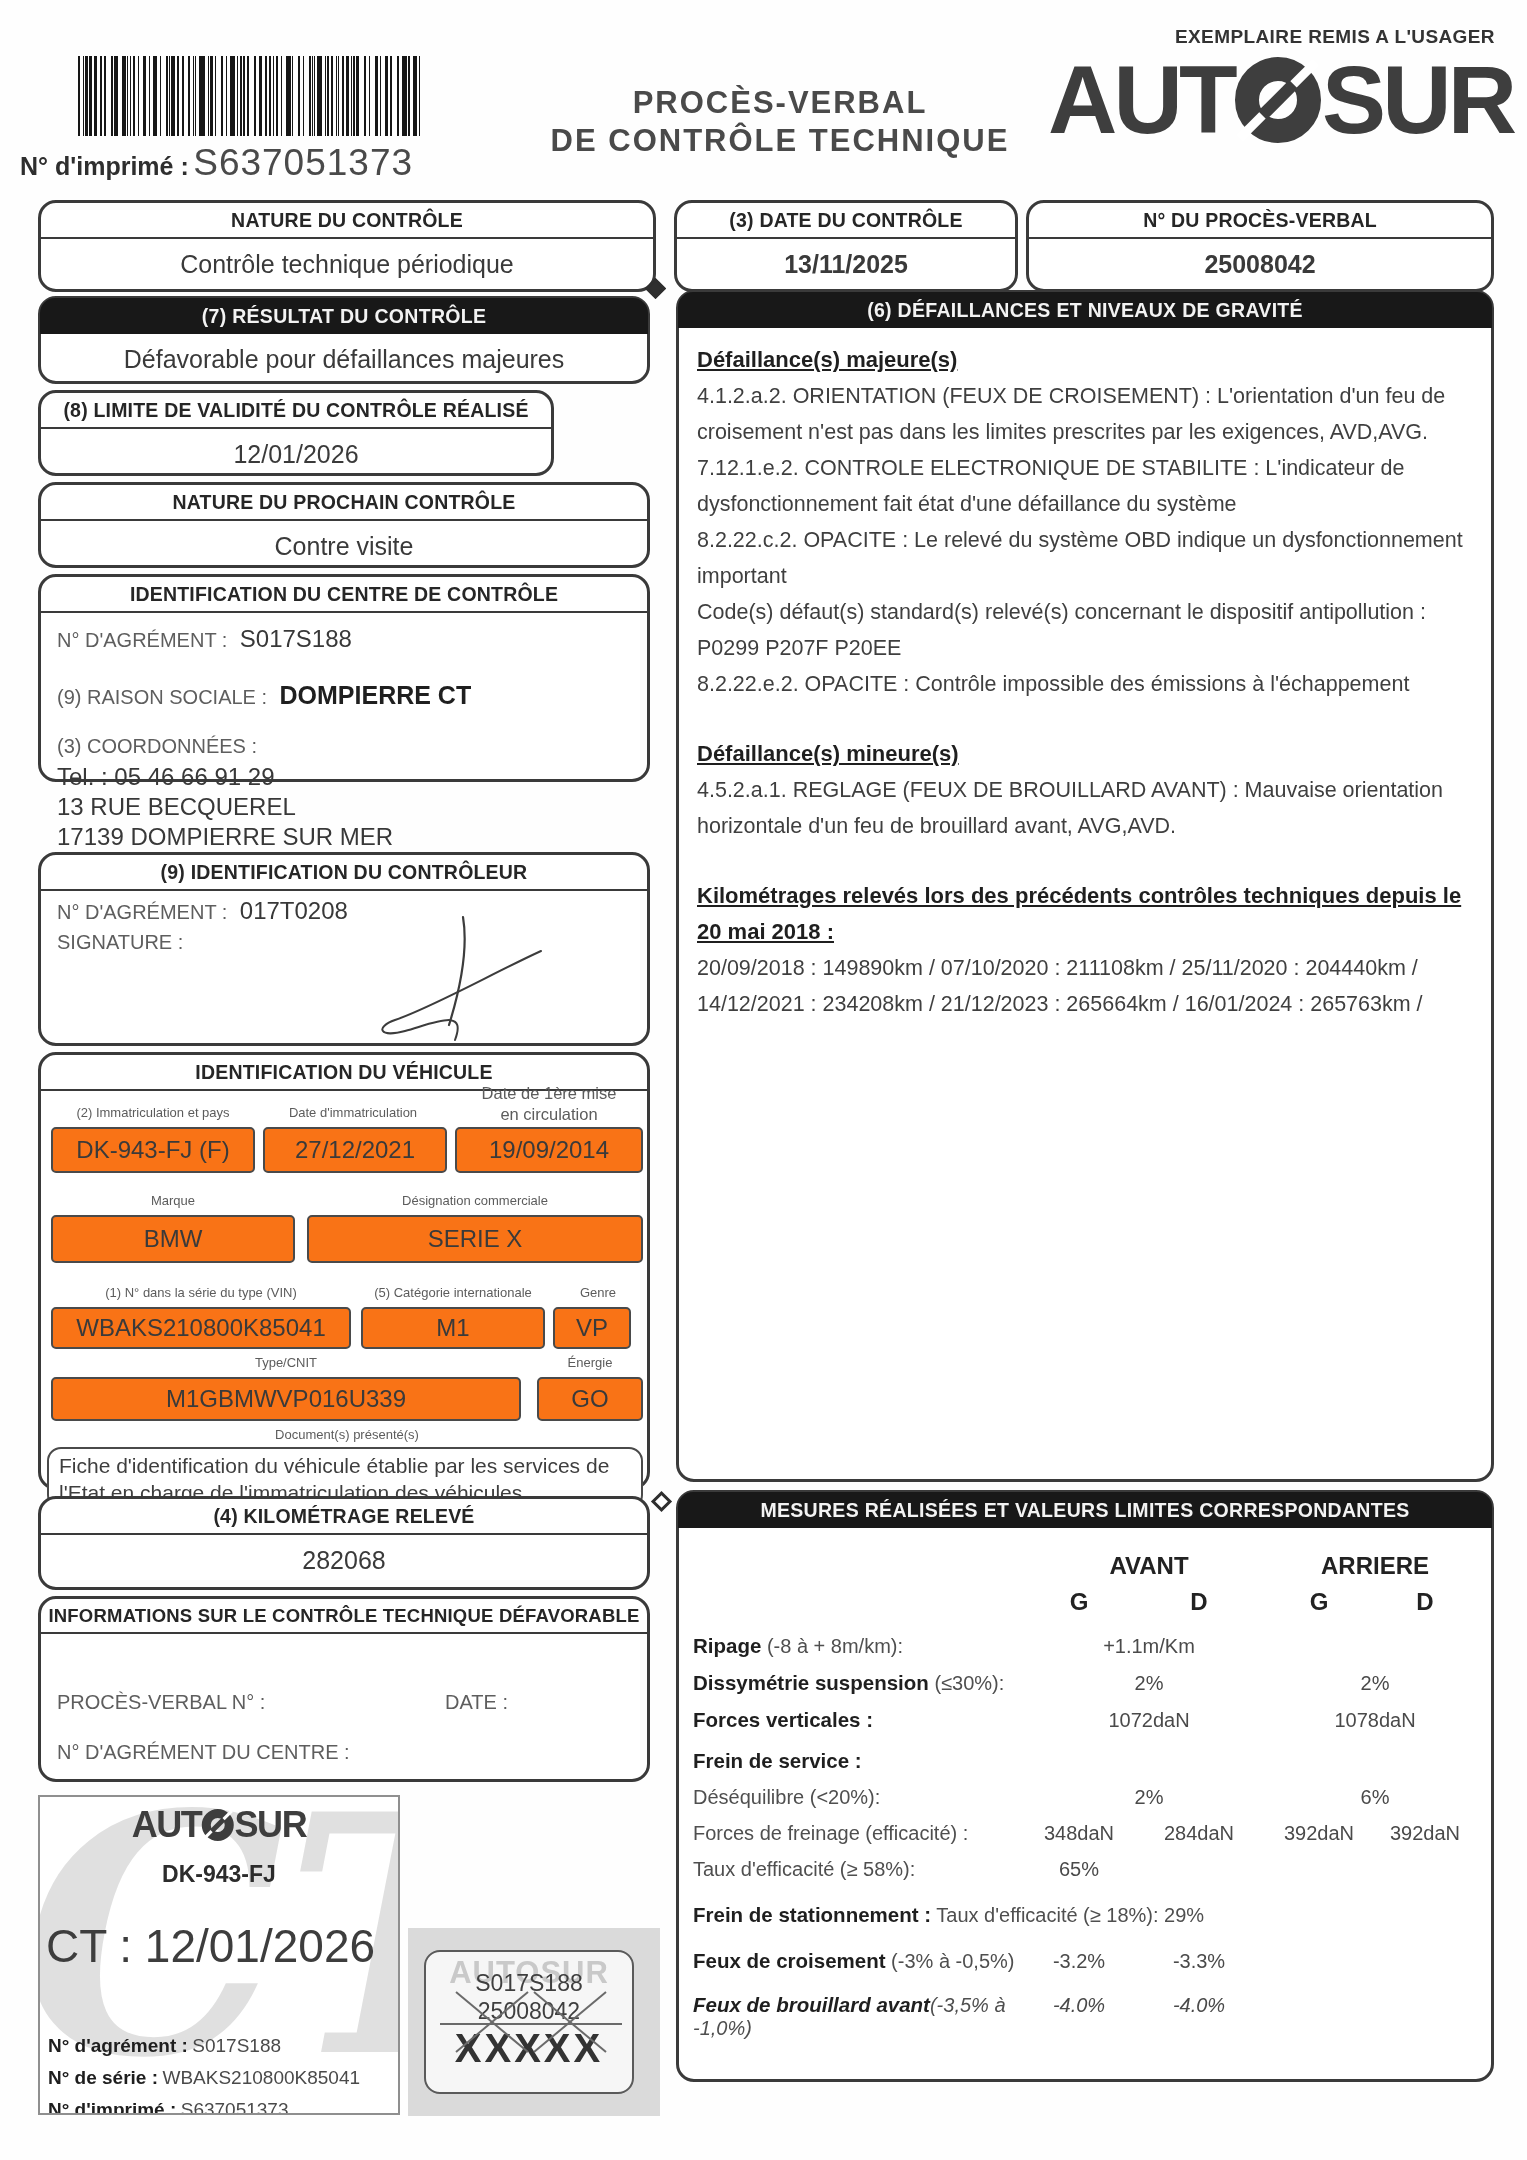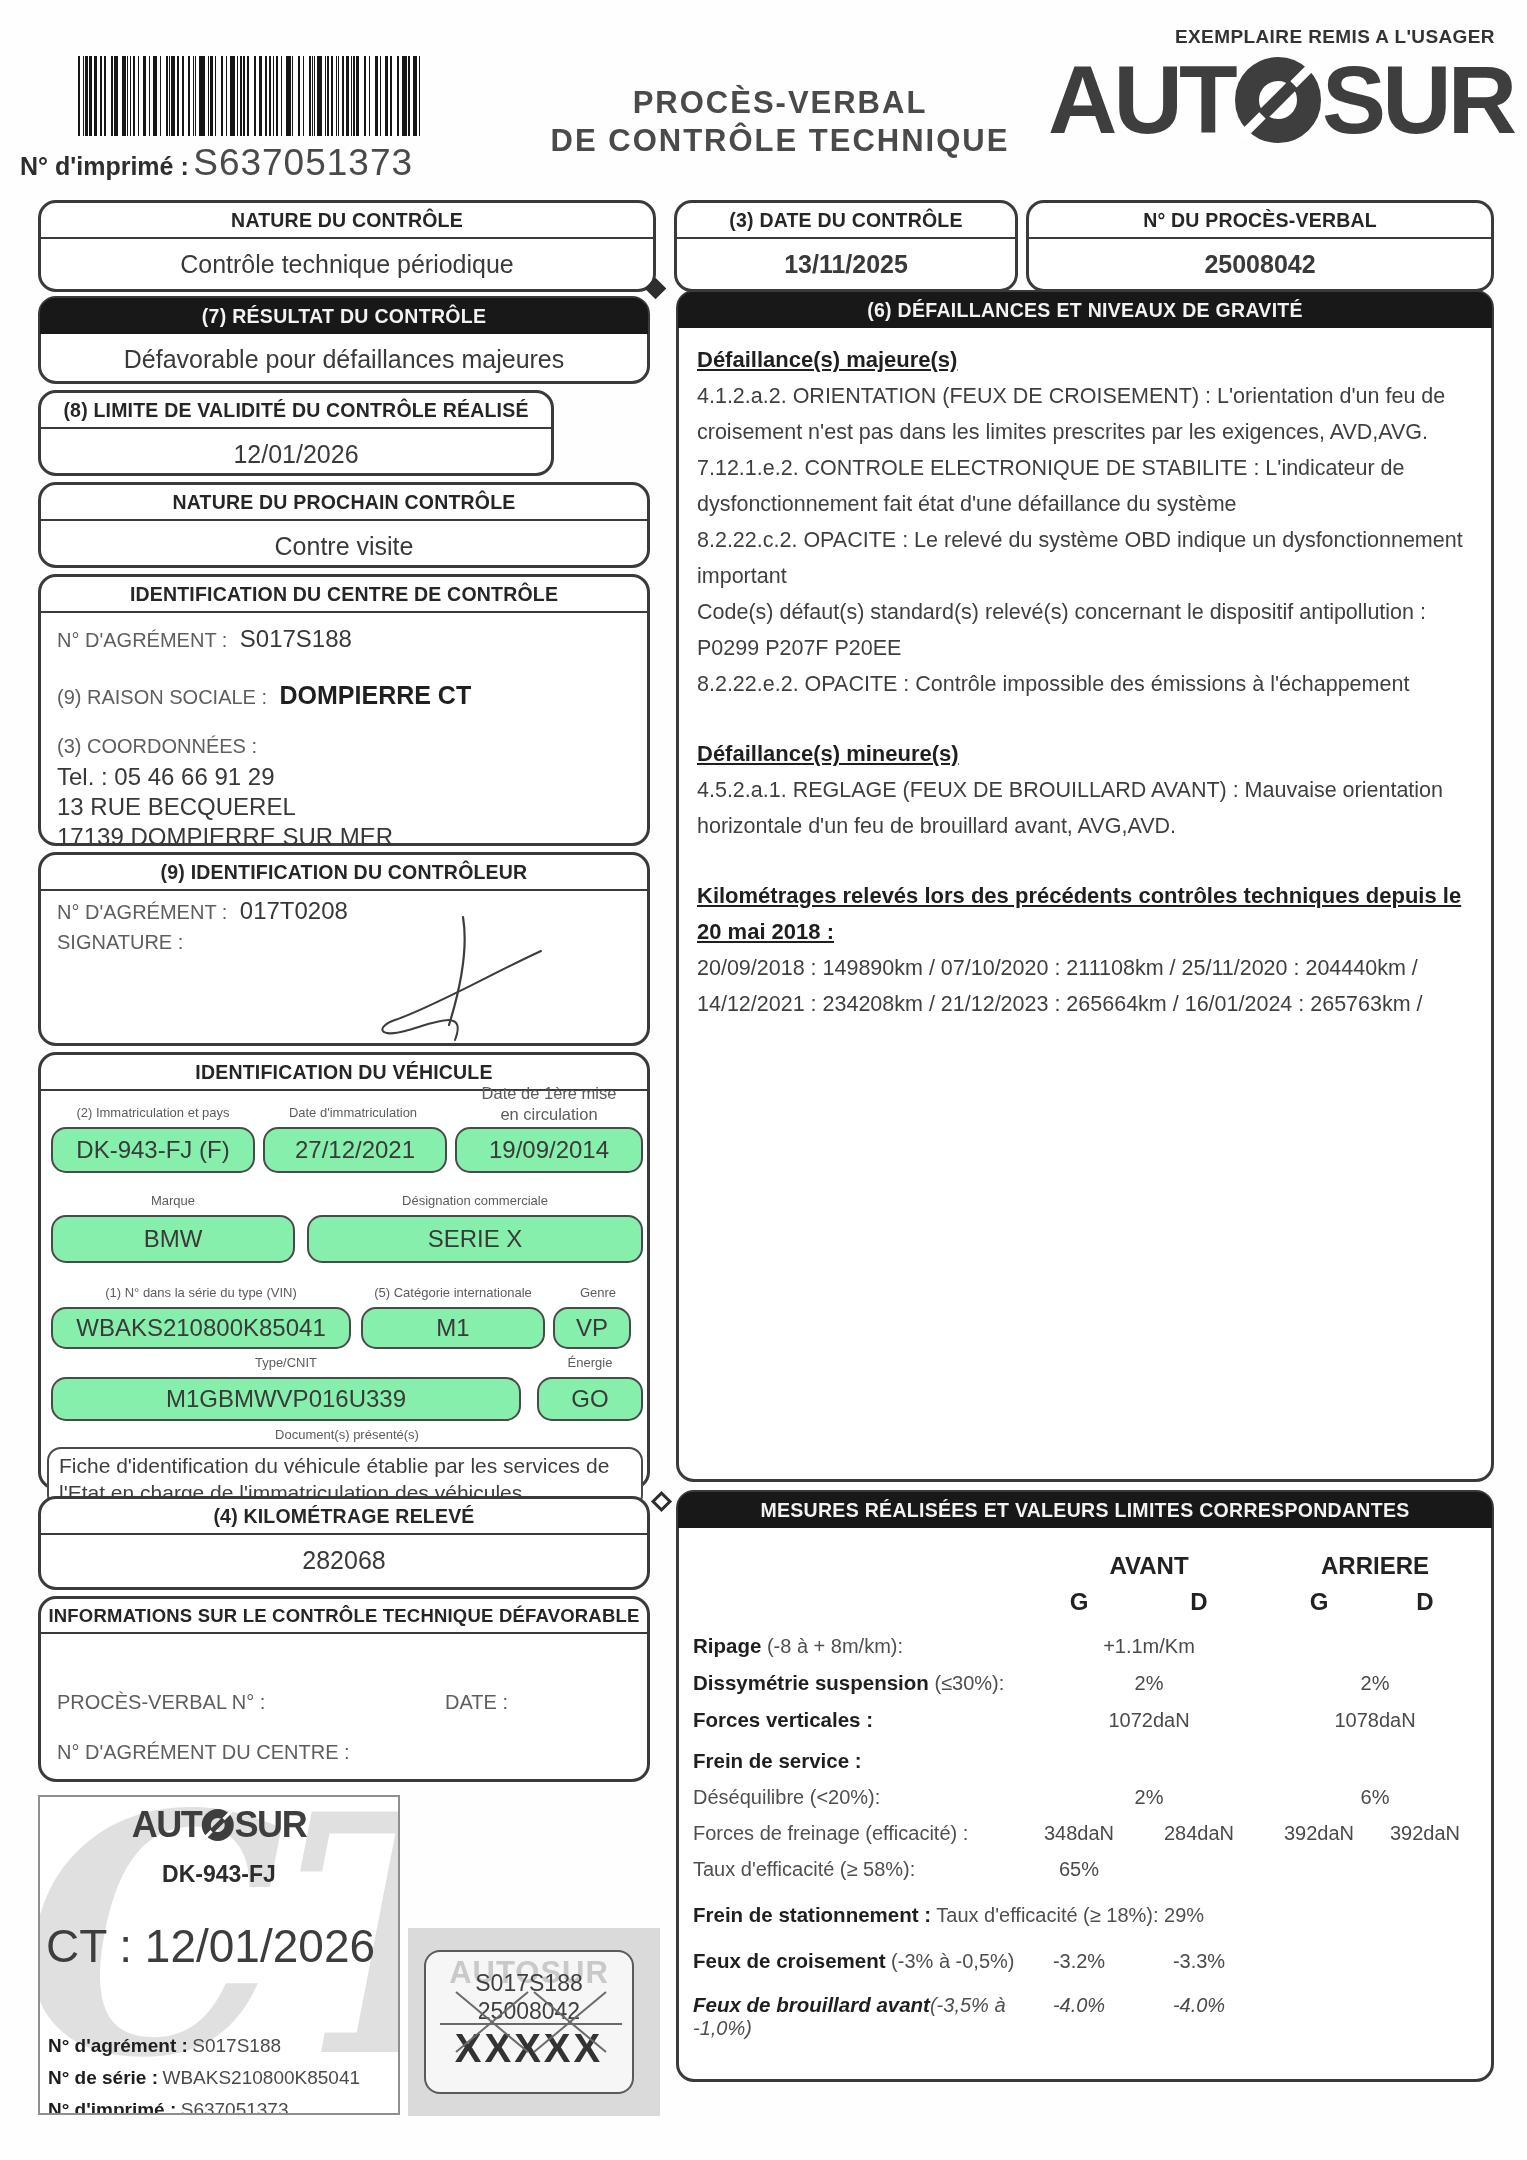--- a/index.html
+++ b/index.html
@@ -38,21 +38,21 @@
   
   
   .fline { position:absolute; left:16px; white-space:nowrap; }
   .fline .lab { font-size:20px; color:#5e5e5e; }
   .fline .val { font-size:24px; color:#383838; margin-left:8px; }
   .fline .valb { font-size:25px; color:#1f1f1f; font-weight:bold; margin-left:8px; }
 
   
   .flabel { position:absolute; font-size:13px; color:#5c5c5c; text-align:center; white-space:nowrap; }
   .flabel2 { position:absolute; font-size:16.5px; color:#5c5c5c; text-align:center; line-height:21px; }
-  .pill { position:absolute; border:2.5px solid #4a4a4a; border-radius:15px; display:flex; align-items:center; justify-content:center; font-size:24px; color:#3a3a3a; background:#86efac; }
+  .pill { position:absolute; border:2.5px solid #4a4a4a; border-radius:5px; display:flex; align-items:center; justify-content:center; font-size:24px; color:#3a3a3a; background:#f97316; }
   .docbox { position:absolute; border:2.5px solid #4a4a4a; border-radius:14px; font-size:21px; color:#3e3e3e; padding:3px 10px; line-height:27px; background:#fff; }
 
   
   .def-content { padding:14px 18px 0; font-size:21.5px; line-height:36px; color:#3f3f3f; }
   .def-title { font-weight:bold; color:#1f1f1f; text-decoration:underline; font-size:22px; }
   .gap36 { height:34px; }
 
   
   .mes-content { padding:8px 14px 0; }
   .m-row { display:grid; grid-template-columns:336px 100px 140px 100px 112px; align-items:baseline; margin-top:13px; }
@@ -129,21 +129,21 @@
   <div class="box" style="left:38px;top:390px;width:516px;height:86px;">
     <div class="wlabel">(8) LIMITE DE VALIDITÉ DU CONTRÔLE RÉALISÉ</div>
     <div class="box-value">12/01/2026</div>
   </div>
 
   <div class="box" style="left:38px;top:482px;width:612px;height:86px;">
     <div class="wlabel">NATURE DU PROCHAIN CONTRÔLE</div>
     <div class="box-value">Contre visite</div>
   </div>
 
-  <div class="box" style="left:38px;top:574px;width:612px;height:272px;">
+  <div class="box" style="left:38px;top:574px;width:612px;height:208px;">
     <div class="wlabel">IDENTIFICATION DU CENTRE DE CONTRÔLE</div>
     <div class="fline" style="top:48px;">
       <span class="lab">N° D'AGRÉMENT :</span>
       <span class="val">S017S188</span>
     </div>
     <div class="fline" style="top:104px;">
       <span class="lab">(9) RAISON SOCIALE :</span>
       <span class="valb">DOMPIERRE CT</span>
     </div>
     <div class="fline" style="top:158px;">

